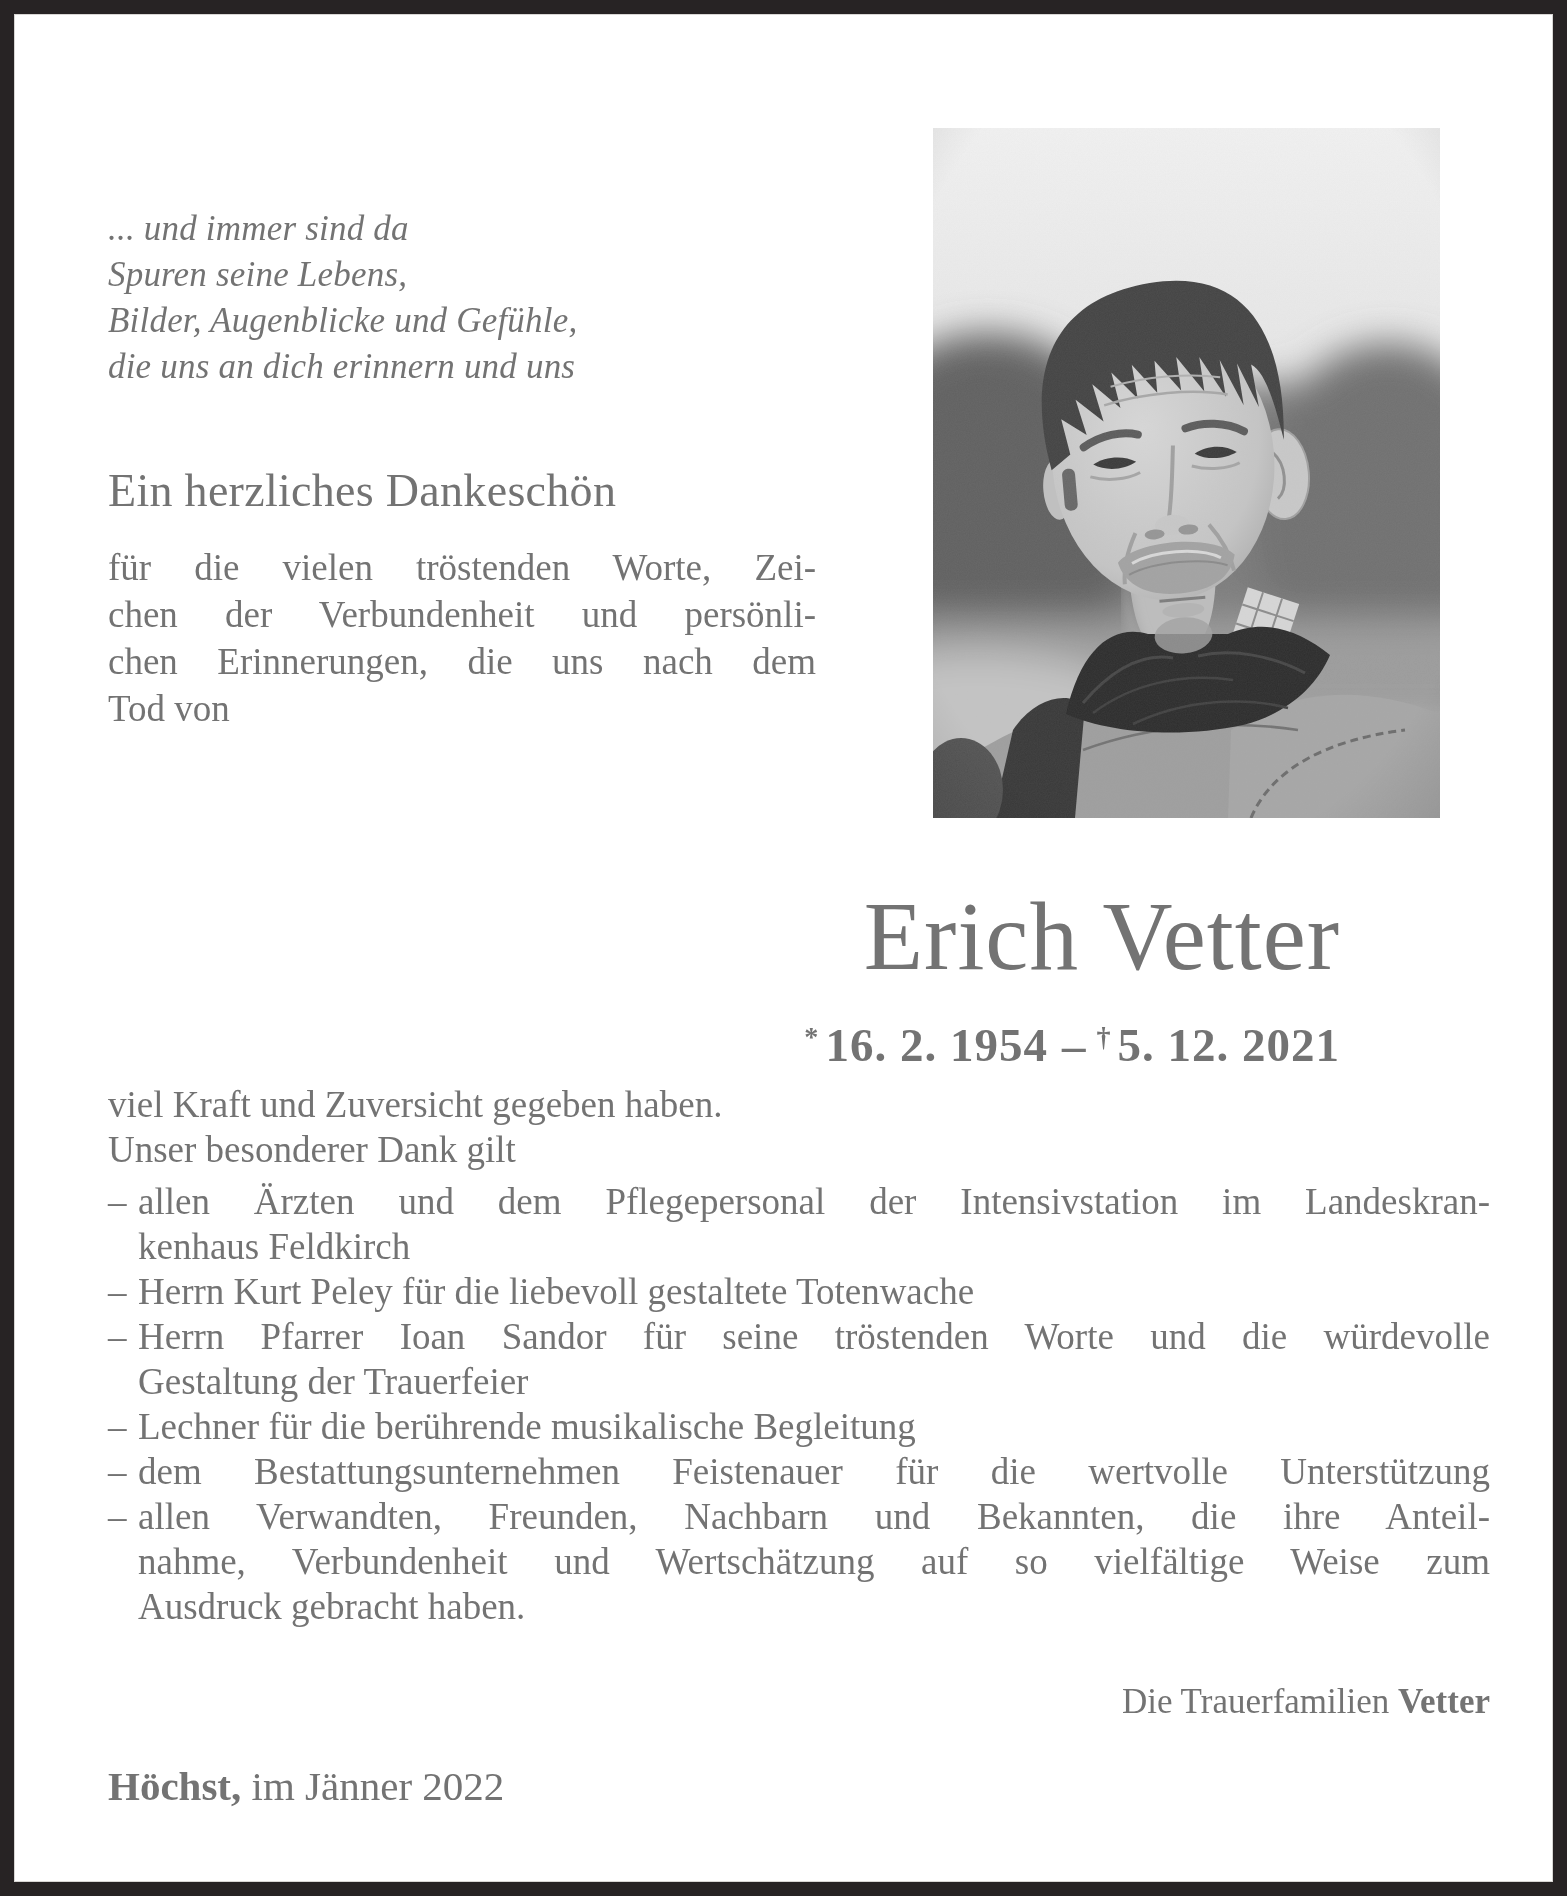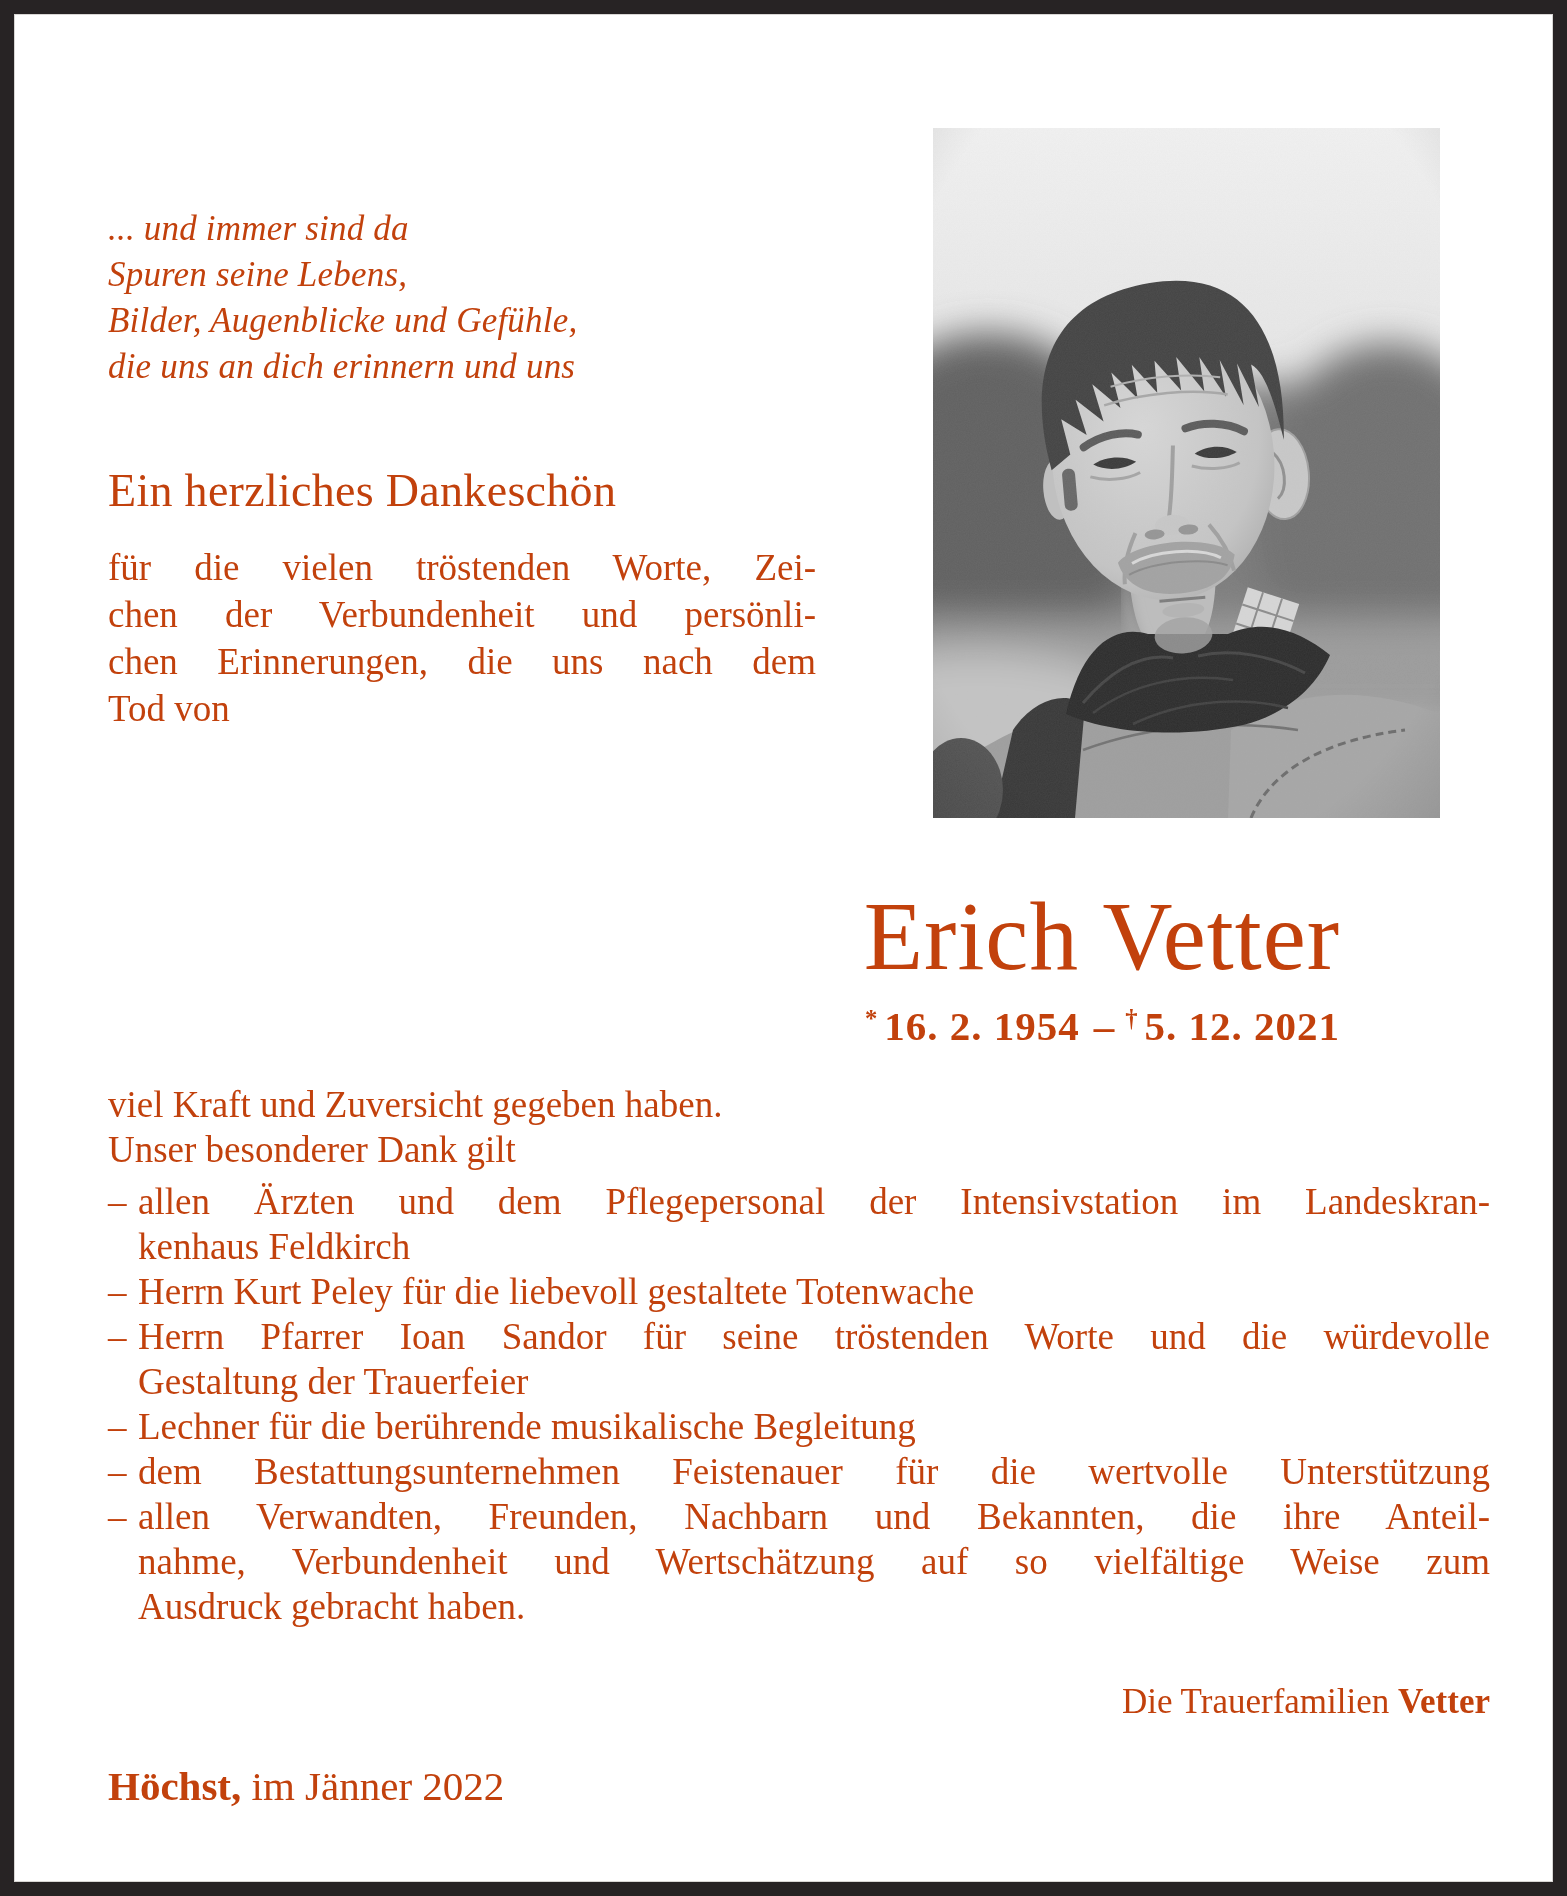--- a/index.html
+++ b/index.html
@@ -3,21 +3,21 @@
 <meta charset="utf-8">
 <style>
   html,body{margin:0;padding:0;background:#ffffff;}
   .card{
     position:relative;
     width:1567px;height:1896px;
     box-sizing:border-box;
     border:14px solid #272324;
     background:#ffffff;
     font-family:"Liberation Serif","DejaVu Serif",serif;
-    color:#c2410c;
+    color:#737373;
     overflow:hidden;
     padding-left:31px;
   }
   .inner-line{position:absolute;inset:0;box-shadow:inset 0 0 0 1px #d8d6d4;pointer-events:none;}
 
   .poem{
     position:absolute;left:94px;top:192px;
     font-style:italic;font-size:35px;line-height:46px;
     letter-spacing:0.2px;
   }
@@ -39,21 +39,21 @@
     font-size:37px;line-height:47px;
   }
   .fill{text-align:justify;text-align-last:justify;}
 
   .name-block{
     position:absolute;left:94px;top:872px;width:1382px;
     box-sizing:border-box;padding-right:150px;
     text-align:right;
   }
   .deceased-name{font-size:97px;line-height:102px;letter-spacing:1px;}
-  .dates{font-size:41px;font-weight:bold;margin-top:14px;letter-spacing:1px;}
+  .dates{font-size:47px;font-weight:bold;margin-top:30px;letter-spacing:1px;}
   .sup{font-size:0.60em;vertical-align:0.52em;margin-right:6px;}
   .date-sep{margin:0 10px 0 14px;}
 
   .gratitude{
     position:absolute;left:94px;top:1068px;
     font-size:37px;line-height:45px;
   }
 
   .ack-list{
     position:absolute;left:94px;top:1165px;width:1382px;

